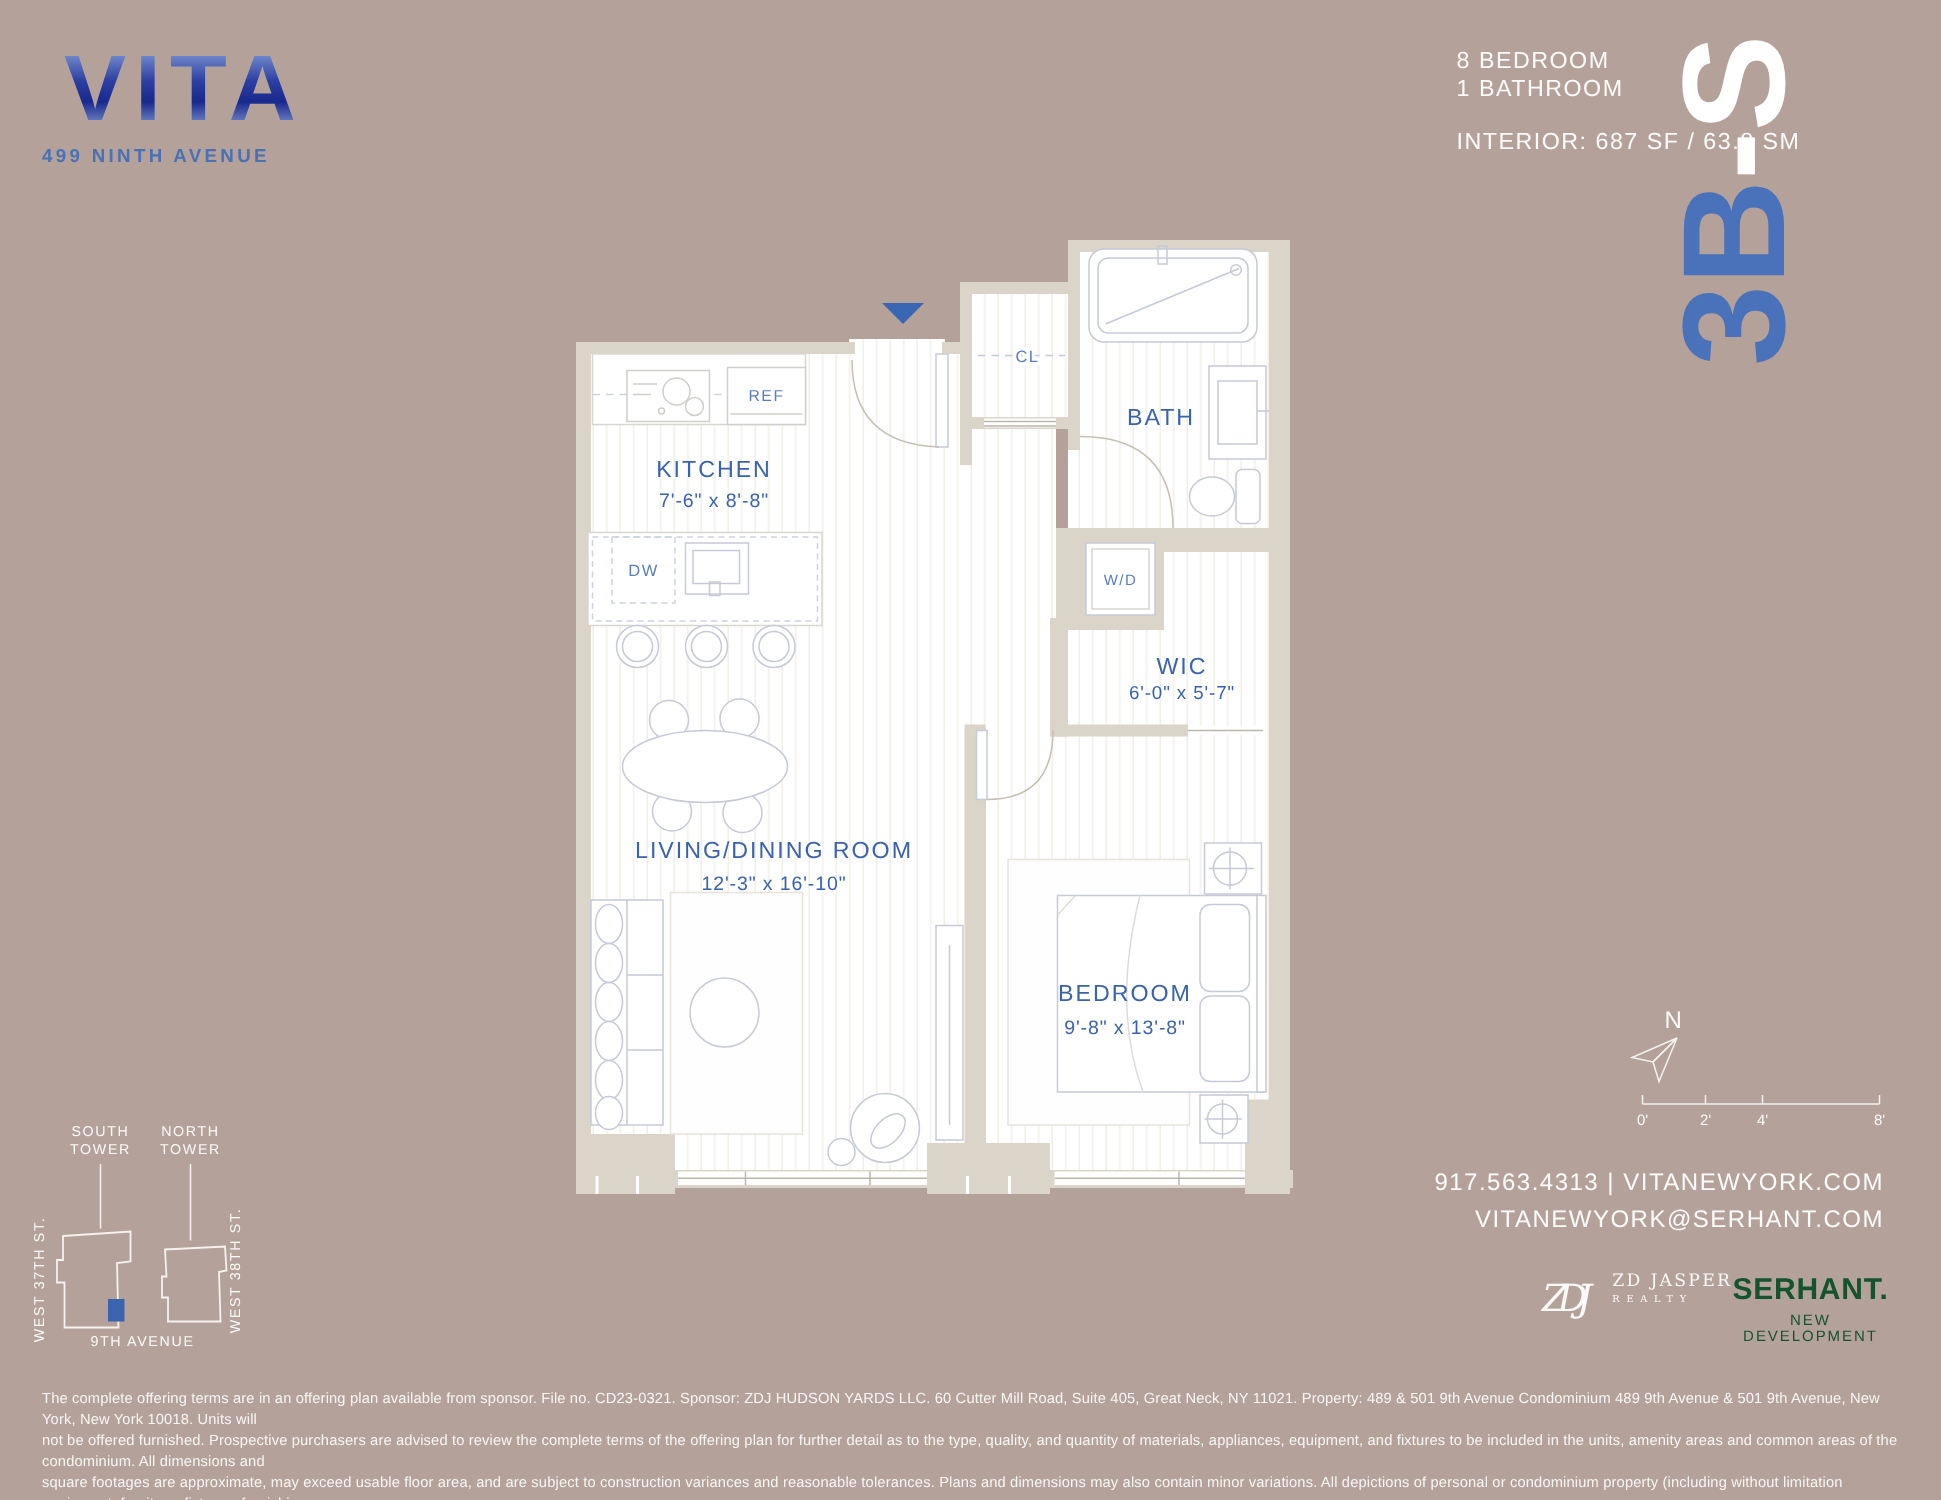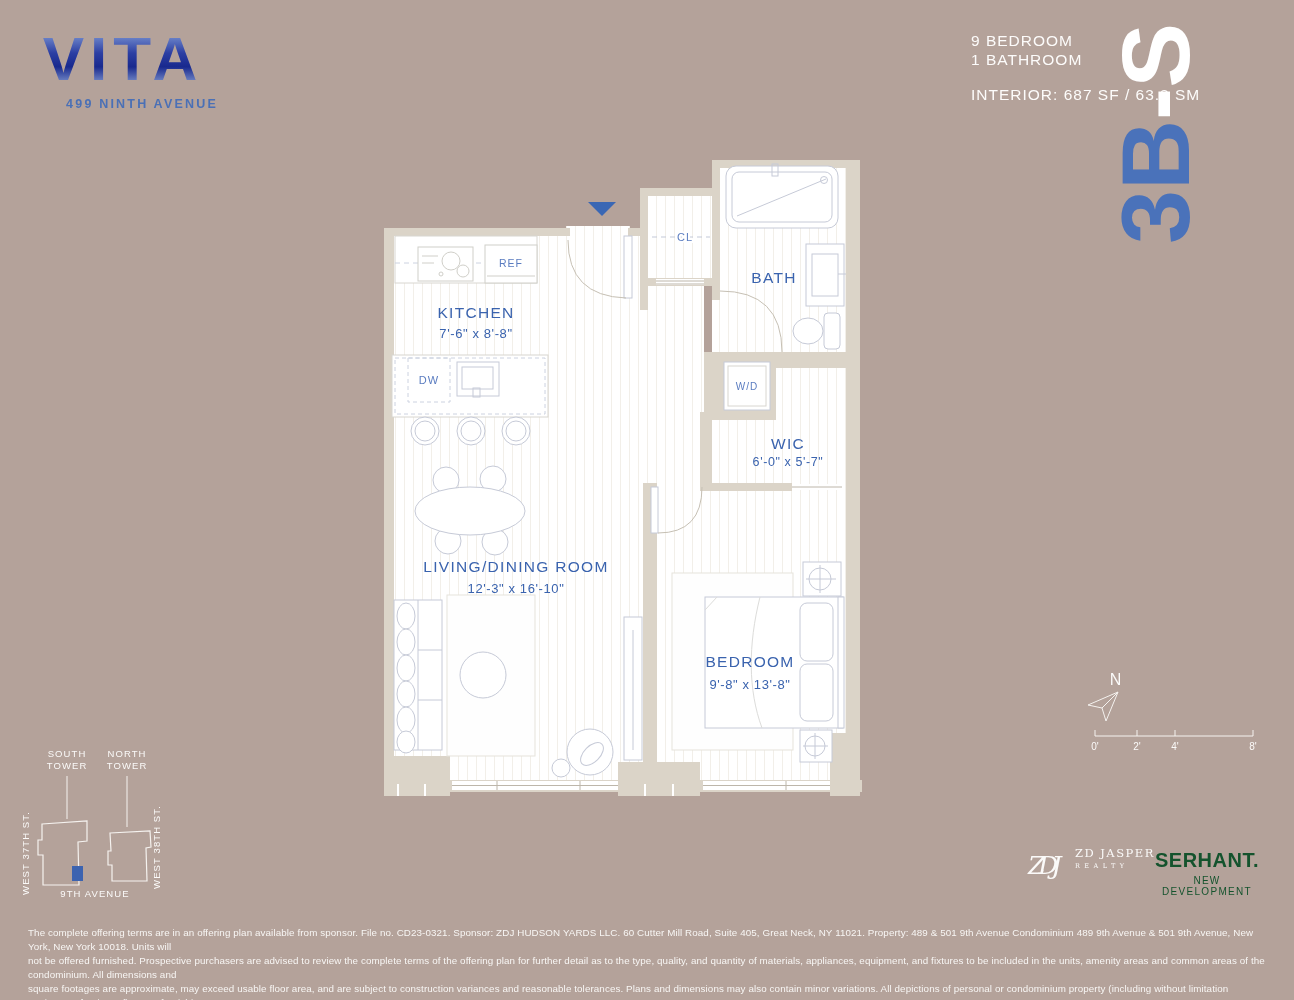--- a/index.html
+++ b/index.html
@@ -2,21 +2,21 @@
 <html><head>
 <meta charset="utf-8">
 <style>
   html,body{margin:0;padding:0;}
   body{width:1294px;height:1000px;overflow:hidden;background:#b4a29a;position:relative;
        font-family:"Liberation Sans",sans-serif;}
   .abs{position:absolute;}
 
   
   .logo-wrap{left:28px;top:16px;width:190px;height:82px;}
-  .logo-address{left:28px;top:97px;width:190px;text-align:right;color:#4a70b6;
+  .logo-address{left:28px;top:97px;width:190px;text-align:left;color:#4a70b6;
       font-size:12.5px;letter-spacing:2.2px;font-weight:bold;}
   .unit-info{left:971px;top:31px;color:#fdfcfb;font-size:15.5px;letter-spacing:1px;line-height:19px;}
   .unit-info .interior{margin-top:16px;}
 
   
   .unit-badge{left:1202px;top:4px;width:100px;height:240px;}
   .unit-badge .rot{position:absolute;left:0;bottom:0;transform-origin:0 100%;
       transform:rotate(-90deg);white-space:nowrap;font-size:97px;font-weight:bold;
       line-height:92px;letter-spacing:0px;}
   .unit-badge .main{color:#4a72ba;}
@@ -65,21 +65,21 @@
         <stop offset="0.62" stop-color="#18298e"></stop>
         <stop offset="1" stop-color="#b2cbee"></stop>
       </linearGradient>
     </defs>
     <text x="95" y="64" text-anchor="middle" font-size="62" font-weight="bold" letter-spacing="6" fill="url(#vitaGrad)">VITA</text>
   </svg>
 </div>
 <div class="abs logo-address">499 NINTH AVENUE</div>
 
 <div class="abs unit-info">
-  <div>9 BEDROOM</div>
+  <div>8 BEDROOM</div>
   <div>1 BATHROOM</div>
   <div class="interior">INTERIOR: 687 SF / 63.8 SM</div>
 </div>
 
 <div class="abs unit-badge">
   <div class="rot">
     <span class="main">3B</span><span class="suffix">-S</span>
   </div>
 </div>
 
@@ -323,20 +323,22 @@
   <line x1="51" y1="4" x2="51" y2="10" stroke="#f5f2ef"></line>
   <line x1="89" y1="4" x2="89" y2="10" stroke="#f5f2ef"></line>
   <line x1="167" y1="4" x2="167" y2="10" stroke="#f5f2ef"></line>
   <text x="9" y="24" text-anchor="middle">0'</text>
   <text x="51" y="24" text-anchor="middle">2'</text>
   <text x="89" y="24" text-anchor="middle">4'</text>
   <text x="167" y="24" text-anchor="middle">8'</text>
 </svg>
 
 <div class="abs contact">
+  <div>917.563.4313  |  VITANEWYORK.COM</div>
+  <div>VITANEWYORK@SERHANT.COM</div>
 </div>
 
 <div class="abs zdj">
   <span class="mono">ZDJ</span>
   <span class="nameblock">
     <div class="name">ZD JASPER</div>
     <div class="sub">REALTY</div>
   </span>
 </div>
 <div class="abs serhant">

